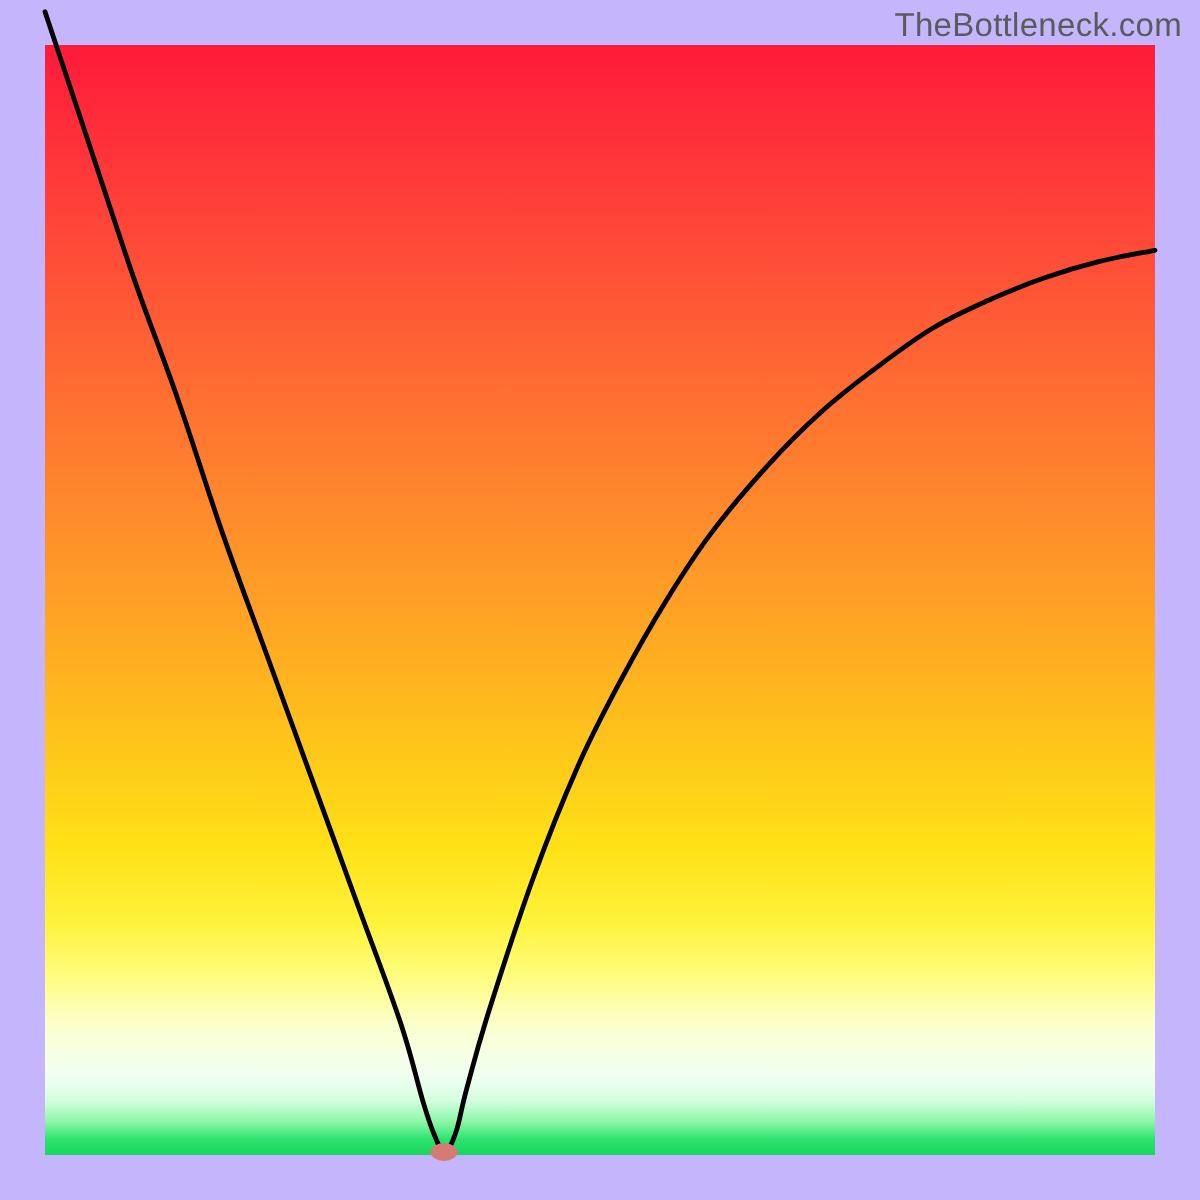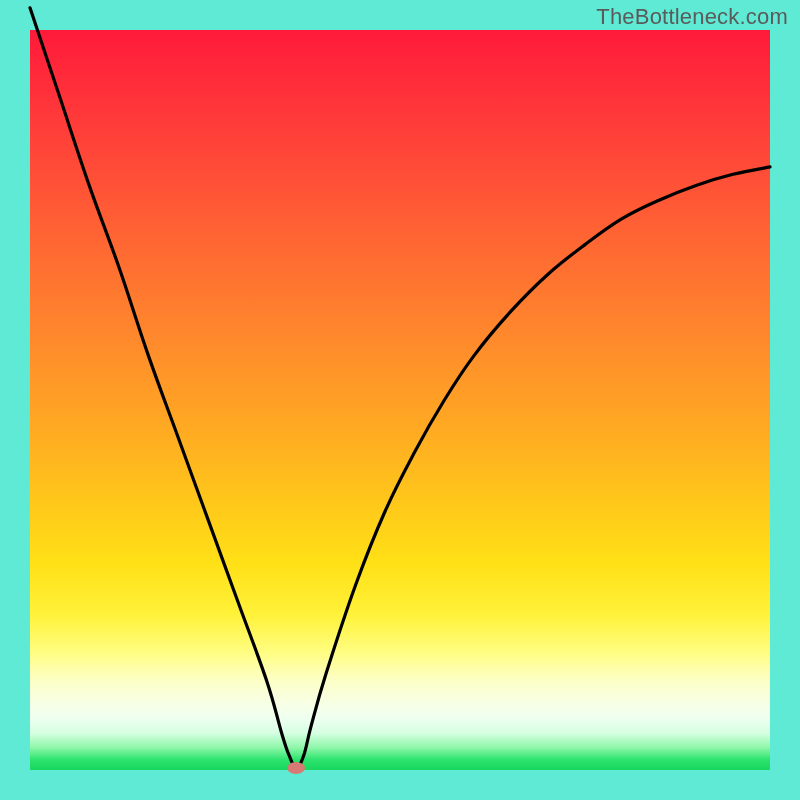--- a/index.html
+++ b/index.html
@@ -8,21 +8,21 @@
     width: 800px;
     height: 800px;
     background: #000;
     overflow: hidden;
     font-family: Arial, Helvetica, sans-serif;
   }
   .frame {
     position: relative;
     width: 800px;
     height: 800px;
-    background: #5eead4;
+    background: #c4b5fd;
   }
   .plot {
     position: absolute;
     left: 30px;
     top: 30px;
     width: 740px;
     height: 740px;
     
     background: linear-gradient(
       to bottom,

